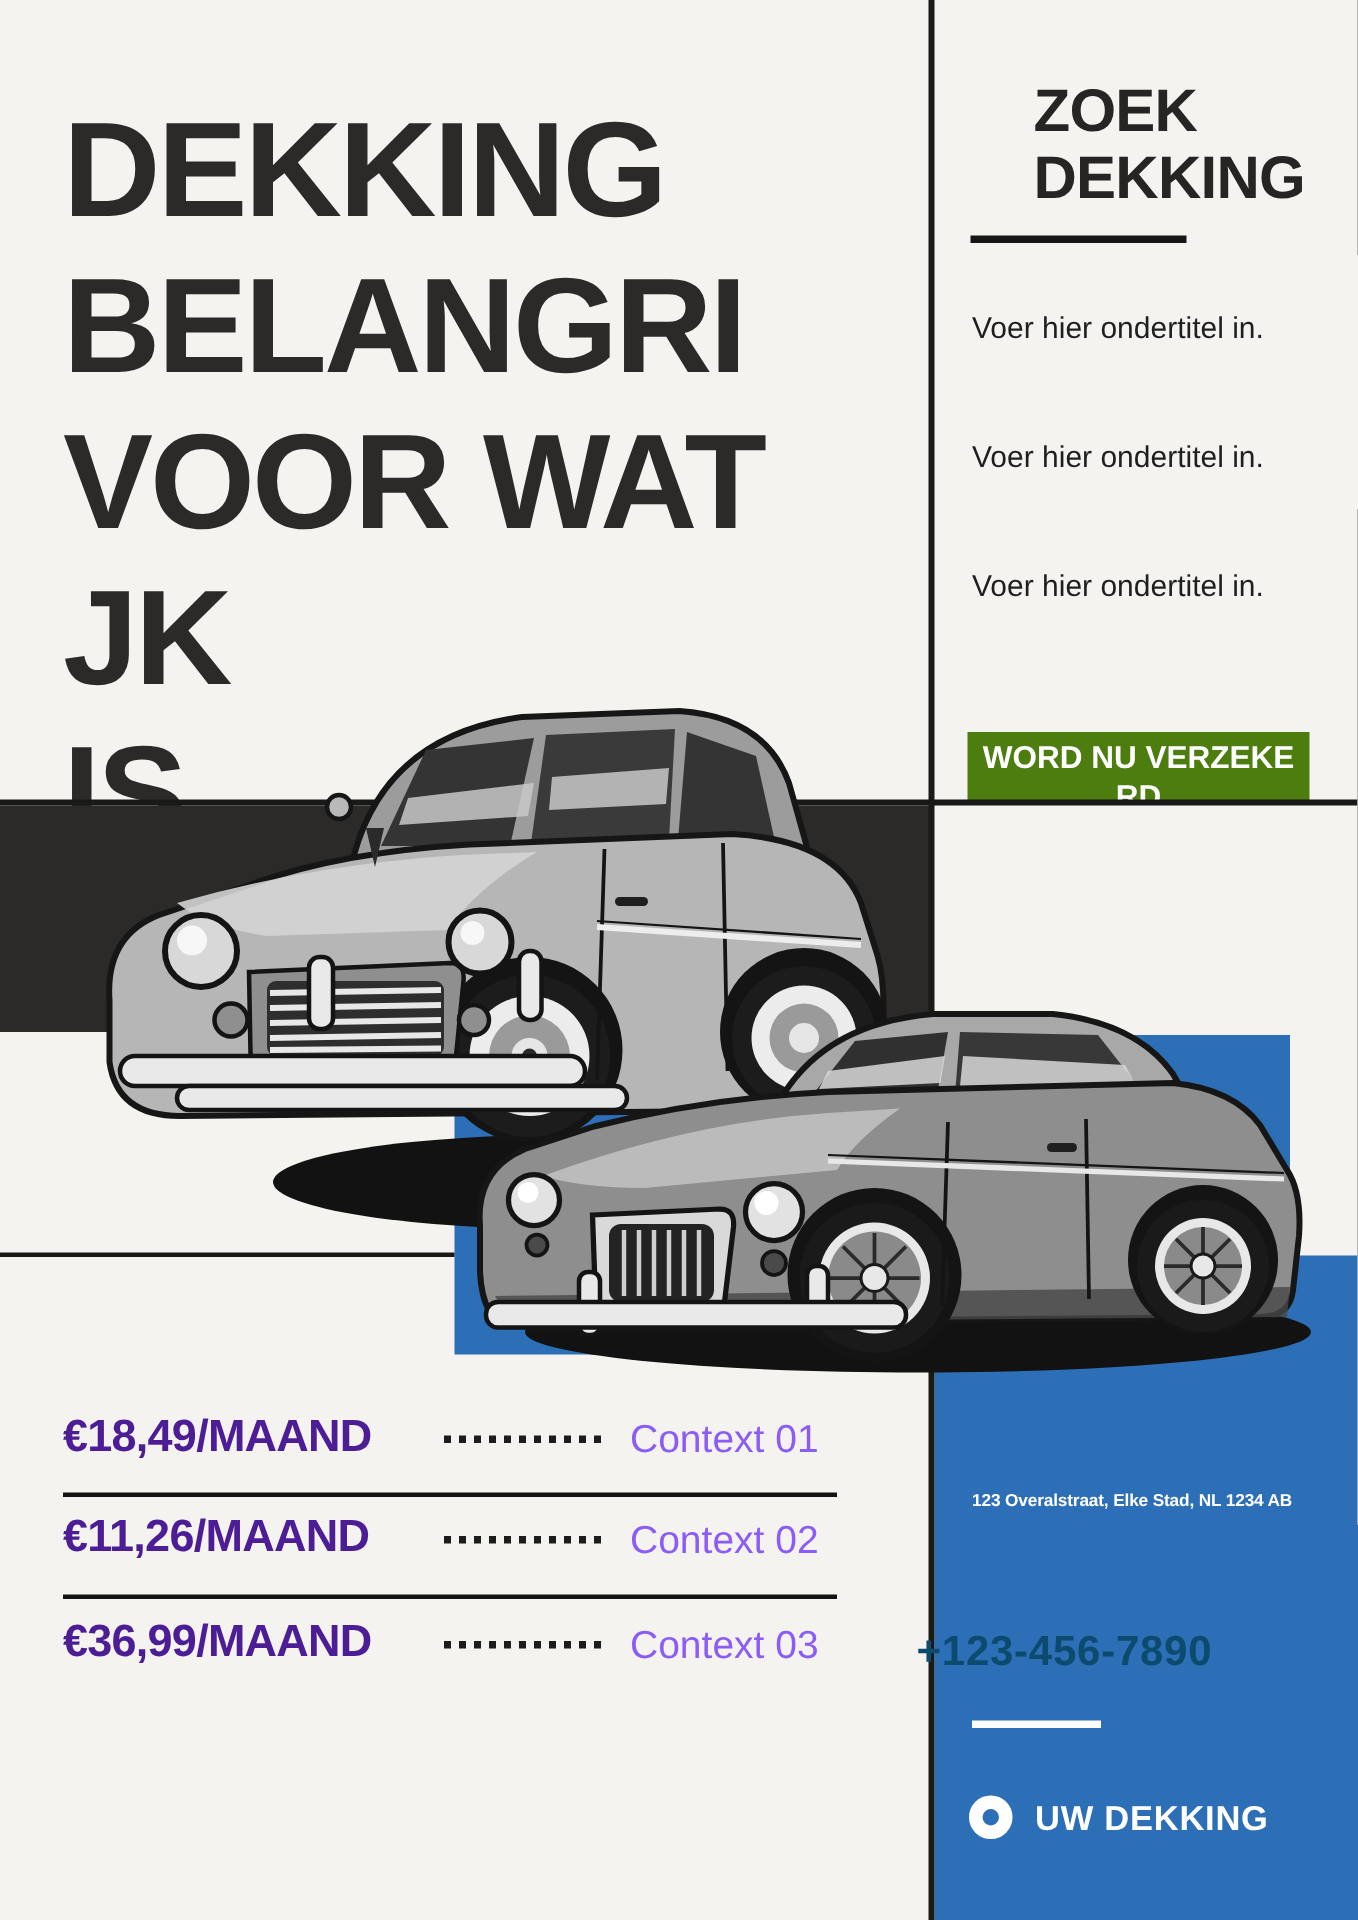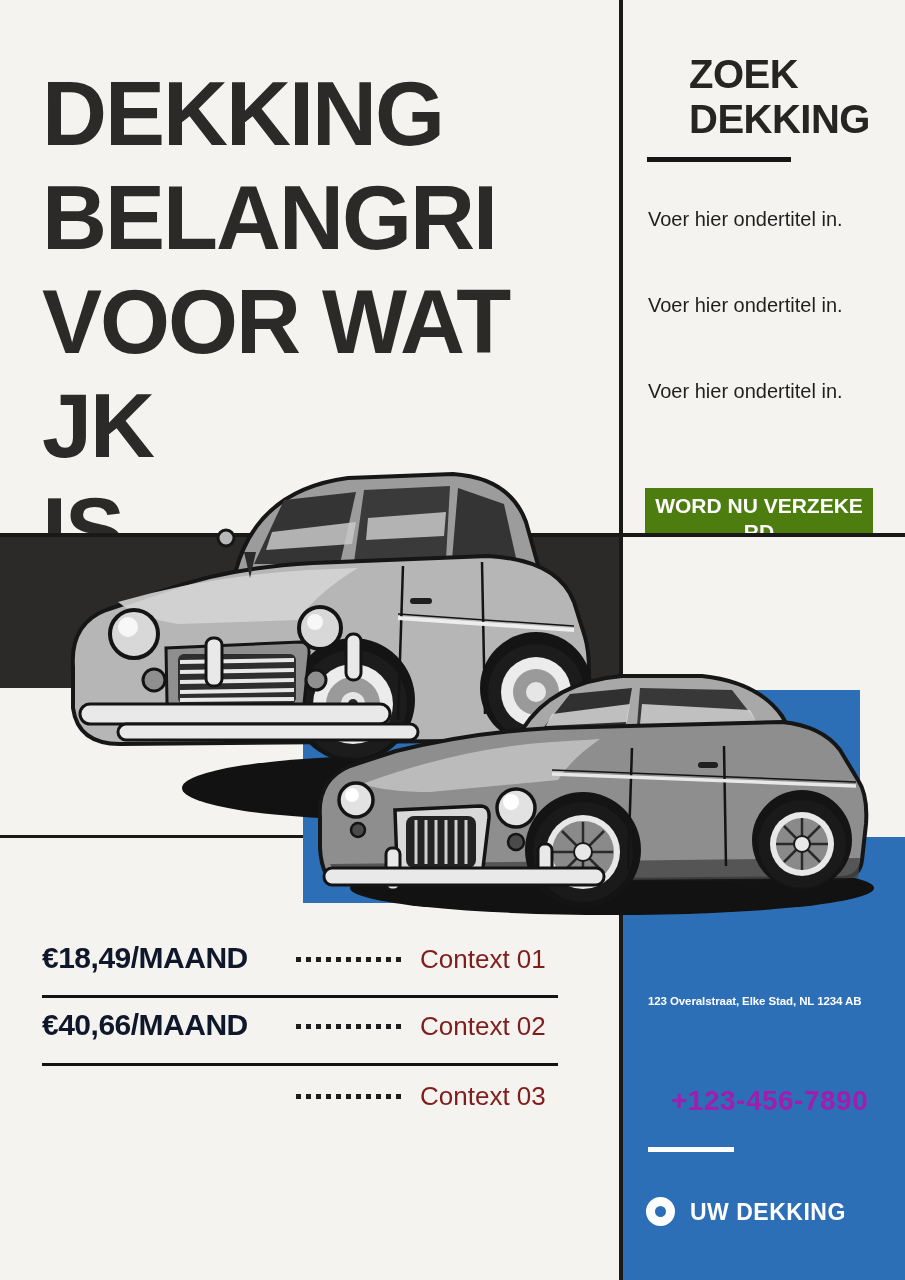--- a/index.html
+++ b/index.html
@@ -28,37 +28,37 @@
   .sb-sub{left:648px;z-index:4;font-size:20px;color:#1f1f1f;}
   .sb-sub.s1{top:208px;} .sb-sub.s2{top:294px;} .sb-sub.s3{top:380px;}
   .cta{left:645px;top:488px;width:228px;height:46px;background:#4d7c0f;
     overflow:hidden;z-index:2;cursor:pointer;}
   .cta-text{margin:5px auto 0;width:215px;color:#ffffff;font-weight:bold;
     font-size:21px;line-height:26px;text-align:center;word-break:break-all;}
 
   
   .price-row{left:42px;width:516px;height:40px;z-index:4;}
   .price-row .price{position:absolute;left:0;top:0;font-size:30px;font-weight:bold;
-    color:#0f172a;letter-spacing:-0.5px;}
+    color:#4c1d95;letter-spacing:-0.5px;}
   .price-row .dots{position:absolute;left:254px;top:16px;width:108px;height:5px;
     background:repeating-linear-gradient(90deg,#1c1c1c 0 5px,transparent 5px 10px);}
-  .price-row .context{position:absolute;left:378px;top:3px;font-size:26px;color:#7f1d1d;}
+  .price-row .context{position:absolute;left:378px;top:3px;font-size:26px;color:#8b5cf6;}
   .row1{top:941px;} .row2{top:1008px;} .row3{top:1078px;}
   .price-div{left:42px;width:516px;height:3px;background:#131313;z-index:4;}
   .pd1{top:995px;} .pd2{top:1063px;}
 
   
   .footnote{left:42px;top:1178px;z-index:4;font-size:19.5px;line-height:31px;color:#1c1c1c;}
   .fn-line{white-space:pre;}
 
   
   .address{left:648px;top:995px;z-index:4;font-size:11.5px;font-weight:bold;
     color:#ffffff;letter-spacing:-0.1px;white-space:nowrap;}
-  .phone{left:671px;top:1085px;z-index:4;font-size:28px;font-weight:bold;
-    color:#a21caf;letter-spacing:0.5px;}
+  .phone{left:611px;top:1085px;z-index:4;font-size:28px;font-weight:bold;
+    color:#0c4a6e;letter-spacing:0.5px;}
   .contact-rule{left:648px;top:1147px;width:86px;height:5px;background:#ffffff;z-index:4;}
   .logo{left:646px;top:1197px;width:29px;height:29px;border-radius:50%;
     border:9px solid #ffffff;box-sizing:border-box;z-index:4;}
   .company{left:690px;top:1199px;z-index:4;font-size:23px;font-weight:bold;
     color:#ffffff;letter-spacing:0.5px;}
 
   
   .car1{left:58px;top:452px;z-index:4;}
   .car2{left:300px;top:652px;z-index:4;}
 </style>
@@ -230,26 +230,27 @@
     </svg>
   </div>
 
   <div class="abs price-row row1">
     <span class="price">€18,49/MAAND</span>
     <span class="dots"></span>
     <span class="context">Context 01</span>
   </div>
   <div class="abs price-div pd1"></div>
   <div class="abs price-row row2">
-    <span class="price">€40,66/MAAND</span>
+    <span class="price">€11,26/MAAND</span>
     <span class="dots"></span>
     <span class="context">Context 02</span>
   </div>
   <div class="abs price-div pd2"></div>
   <div class="abs price-row row3">
+    <span class="price">€36,99/MAAND</span>
     <span class="dots"></span>
     <span class="context">Context 03</span>
   </div>
 
 
   <div class="abs address">123 Overalstraat, Elke Stad, NL 1234 AB</div>
   <div class="abs phone">+123-456-7890</div>
   <div class="abs contact-rule"></div>
   <div class="abs logo"></div>
   <div class="abs company">UW DEKKING</div>

